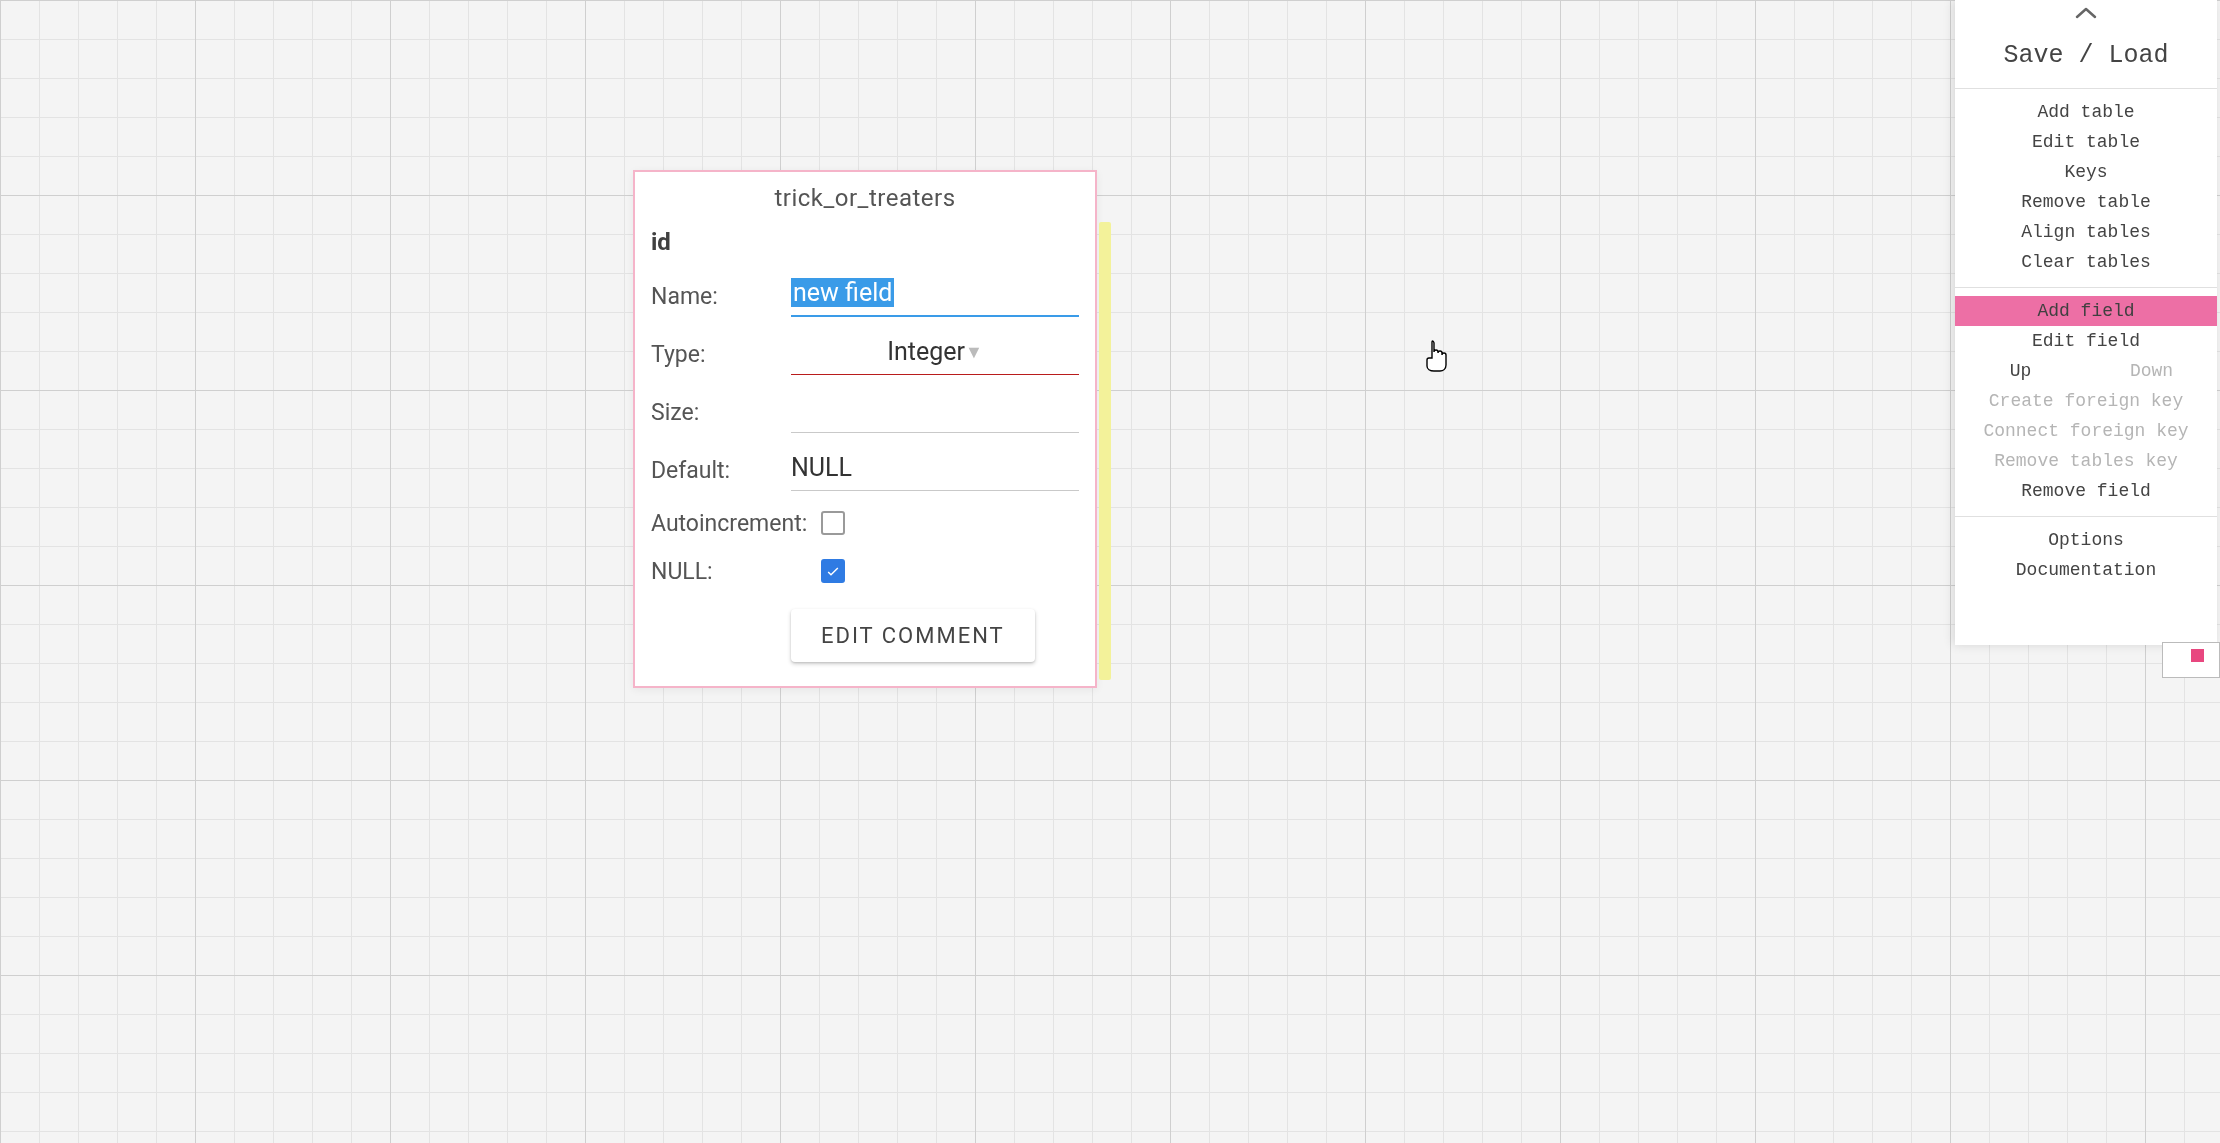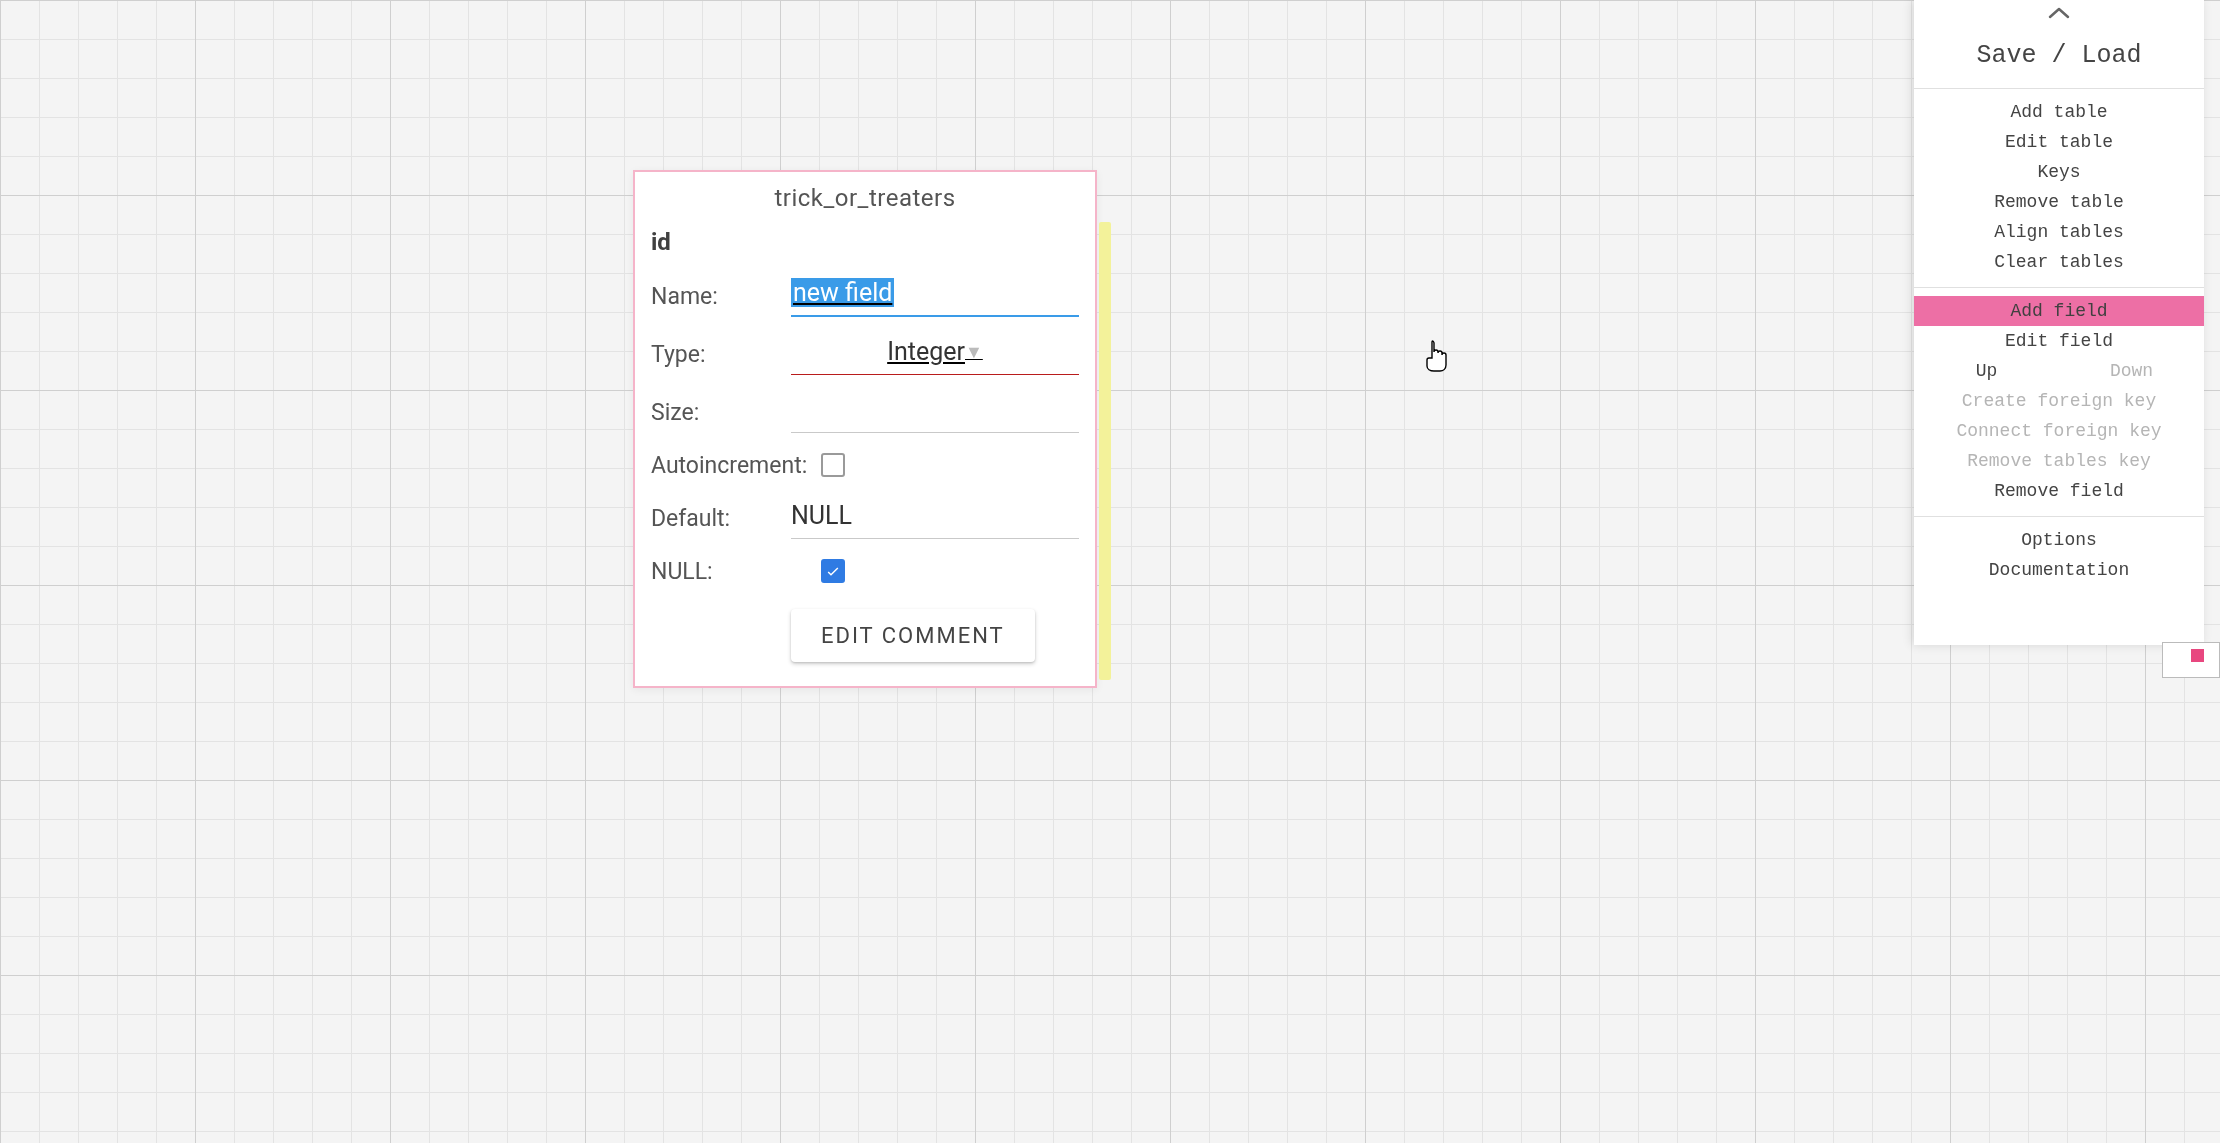--- a/index.html
+++ b/index.html
@@ -90,21 +90,20 @@
     .form-label {
       flex: 0 0 140px;
       font-size: 23px;
       color: #555;
       font-weight: 400;
     }
 
     .form-control-area {
       flex: 1;
       position: relative;
-      text-decoration: underline;
     }
 
     .underline-input {
       width: 100%;
       border: none;
       border-bottom: 1px solid #c9c9c9;
       font-size: 25px;
       color: #333;
       padding: 4px 0 8px 0;
       outline: none;
@@ -184,23 +183,23 @@
       color: #444;
       letter-spacing: 2px;
       box-shadow: 0 2px 4px rgba(0,0,0,0.18), 0 1px 2px rgba(0,0,0,0.12);
       cursor: pointer;
       font-family: inherit;
     }
 
     
     .sidebar {
       position: absolute;
-      right: 16px;
+      right: 3px;
       top: 0;
-      width: 290px;
+      width: 262px;
       height: 645px;
       background: #ffffff;
       box-shadow: -2px 0 10px rgba(0,0,0,0.12);
       display: flex;
       flex-direction: column;
       font-family: "Consolas", "Menlo", "Courier New", monospace;
     }
 
     .sidebar-collapse {
       text-align: center;
@@ -315,31 +314,31 @@
     
     <div class="form-row">
       <div class="form-label">Size:</div>
       <div class="form-control-area">
         <input class="underline-input" value="" style="">
       </div>
     </div>
 
     
     <div class="form-row">
+      <div class="form-label">Default:</div>
+      <div class="form-control-area">
+        <input class="underline-input" value="NULL" style="">
+      </div>
+    </div>
+
+    
+    <div class="form-row">
       <div class="form-label" style="flex:0 0 170px">Autoincrement:</div>
       <div class="checkbox-cell">
         <span class="checkbox-box"></span>
-      </div>
-    </div>
-
-    
-    <div class="form-row">
-      <div class="form-label">Default:</div>
-      <div class="form-control-area">
-        <input class="underline-input" value="NULL" style="">
       </div>
     </div>
 
     
     <div class="form-row">
       <div class="form-label" style="flex:0 0 170px">NULL:</div>
       <div class="checkbox-cell">
         <span class="checkbox-box checked">
           <svg viewBox="0 0 24 24">
               <path fill="#fff" d="M9 16.2l-3.5-3.5L4 14.2 9 19.2 20 8.2l-1.5-1.5z"></path>

